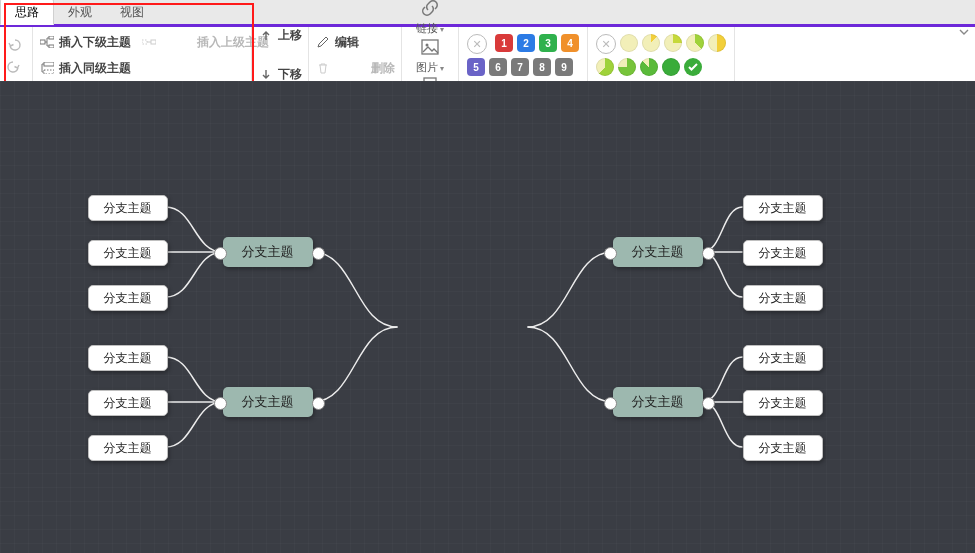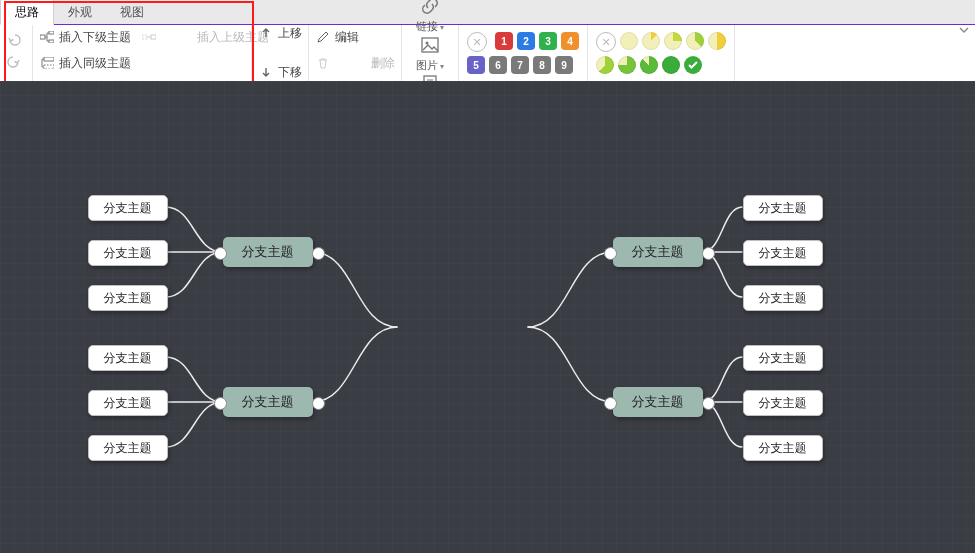--- a/index.html
+++ b/index.html
@@ -1,28 +1,28 @@
 <!DOCTYPE html>
 <html><head>
 <meta charset="utf-8">
 <style>
   html,body{margin:0;padding:0;font-family:"Microsoft YaHei",Arial,sans-serif;font-size:12px;background:#fff;}
   body{width:975px;height:553px;overflow:hidden;position:relative;}
 
   
-  .tabbar{display:flex;align-items:flex-end;height:24px;background:#e9e9e9;border-bottom:1px solid #6d28d9;}
+  .tabbar{display:flex;align-items:flex-end;height:24px;background:#e9e9e9;border-bottom:3px solid #6d28d9;}
   .tab{padding:4px 14px 3px;color:#555;cursor:pointer;}
   .tab.active{background:#fff;border:1px solid #d0d0d0;border-bottom:1px solid #fff;position:relative;top:1px;border-radius:2px 2px 0 0;color:#000;}
 
   
   .toolbar{display:flex;align-items:flex-start;height:56px;background:#fff;border-bottom:1px solid #d6d6d6;position:relative;}
   .redbox{position:absolute;left:4px;top:-24px;width:246px;height:100px;border:2px solid #ff1a1a;pointer-events:none;}
   .grp{display:flex;flex-direction:column;justify-content:center;height:56px;padding:0 6px;border-right:1px solid #e4e4e4;}
   .grp.row{flex-direction:column;align-items:center;}
-  .btnline{display:flex;height:22px;color:#444;cursor:pointer;white-space:nowrap;}
+  .btnline{display:flex;align-items:center;height:22px;color:#444;cursor:pointer;white-space:nowrap;font-weight:bold;}
   .btnline.disabled{color:#b8b8b8;cursor:default;gap:36px;}
   .ico{display:inline-flex;width:16px;height:16px;margin-right:4px;align-items:center;justify-content:center;}
   .vbtn{display:flex;flex-direction:column;align-items:center;justify-content:center;width:44px;height:48px;color:#555;cursor:pointer;}
   .vbtn .big{width:22px;height:22px;display:flex;align-items:center;justify-content:center;margin-bottom:2px;}
   .vbtn .lbl{font-size:11px;}
   .dd{font-size:8px;color:#888;margin-left:2px;}
 
   
   .badges{display:flex;flex-direction:column;justify-content:center;gap:4px;padding:0 8px;border-right:1px solid #e4e4e4;height:56px;}
   .badgerow{display:flex;gap:4px;}

